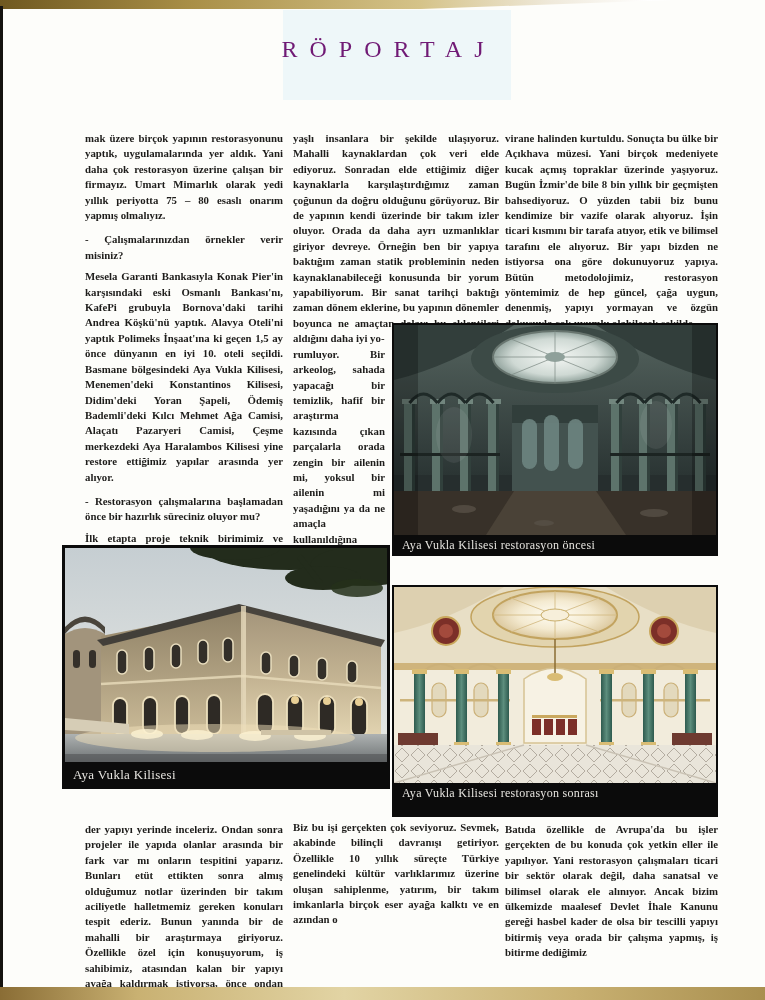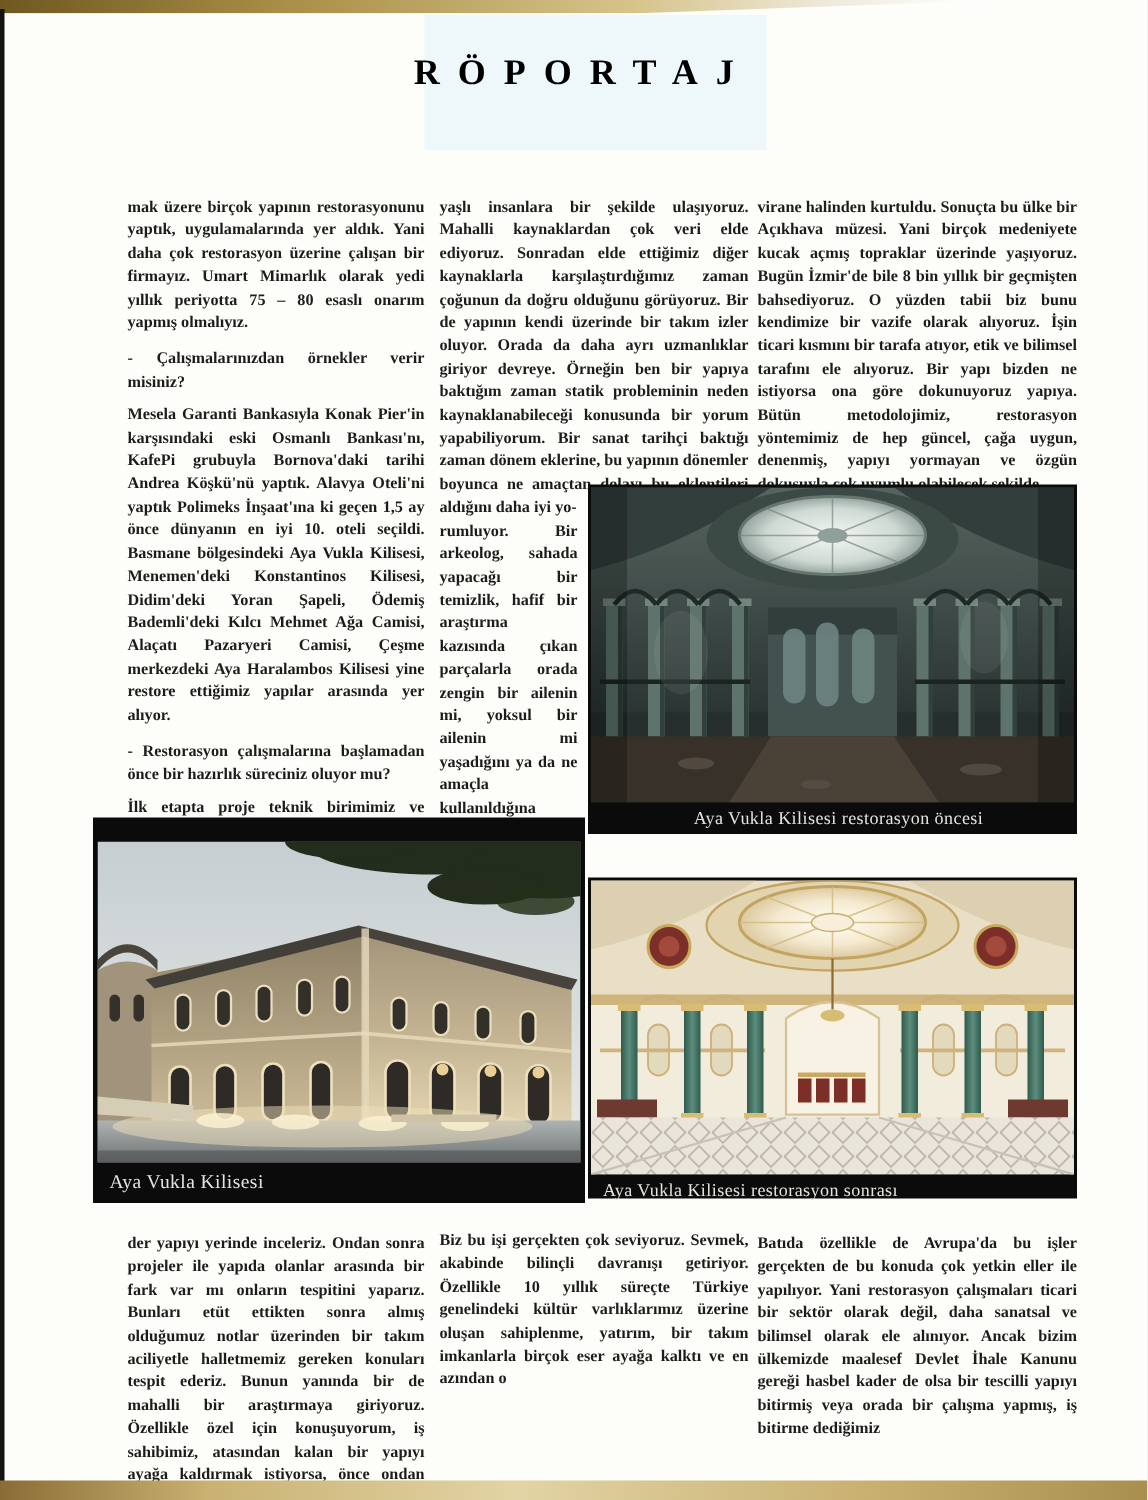--- a/index.html
+++ b/index.html
@@ -7,43 +7,43 @@
         font-family:"Liberation Serif",serif;}
   
   .edge-top{position:absolute;top:0;left:0;width:100%;height:9px;
     background:linear-gradient(90deg,#6f5820 0%,#a98f47 25%,#d5c389 55%,#efe9da 72%,#ffffff 85%);
     clip-path:polygon(0 0,88% 0,55% 100%,0 100%);}
   .edge-left{position:absolute;top:6px;left:0;width:3px;height:986px;background:#15130f;}
   .edge-bottom{position:absolute;bottom:0;left:0;width:100%;height:13px;
     background:linear-gradient(90deg,#8a6d35 0%,#c9b172 18%,#e2d4a4 45%,#c9b172 75%,#a98f4f 100%);}
   .header-tint{position:absolute;left:283px;top:10px;width:228px;height:90px;background:#eef7f9;}
   .title{position:absolute;top:36px;left:0;width:100%;box-sizing:border-box;text-align:center;
-    font-size:24px;letter-spacing:12px;padding-left:12px;color:#000000;font-weight:700;}
+    font-size:24px;letter-spacing:12px;padding-left:12px;color:#701a75;font-weight:400;}
   
   .col{position:absolute;font-size:10.8px;line-height:15.4px;color:#1d1c1a;text-align:justify;}
   .c1{left:85px;top:131px;width:198px;}
   .c2{left:293px;top:131px;width:206px;}
   .c3{left:505px;top:131px;width:213px;}
   .b1{left:85px;top:822px;width:198px;}
   .b2{left:293px;top:820px;width:206px;}
   .b3{left:505px;top:822px;width:213px;}
   .para{margin:0;font-weight:bold;}
   .q{font-weight:bold;margin:9px 0 6px 0;}
   .narrow{width:92px;}
   .heading-red{font-weight:bold;font-size:14px;letter-spacing:0.3px;margin:2px 0 9px 0;text-align:left;}
   
   .fig{position:absolute;background:#0b0b0b;margin:0;}
   .fig svg{display:block;}
   .fig figcaption{font-family:"Liberation Serif",serif;color:#e6e4df;padding-left:8px;letter-spacing:0.3px;}
-  .fig-exterior{left:62px;top:545px;padding:16px 3px 0 3px;}
+  .fig-exterior{left:62px;top:545px;padding:3px 3px 0 3px;}
   .fig-exterior figcaption{font-size:13px;height:27px;line-height:25px;}
   .fig-before{left:392px;top:323px;padding:2px 2px 0 2px;}
-  .fig-before figcaption{font-size:12px;height:21px;line-height:20px;text-align:center;}
+  .fig-before figcaption{font-size:12px;height:21px;line-height:20px;}
   .fig-after{left:392px;top:585px;padding:2px 2px 0 2px;}
-  .fig-after figcaption{font-size:12px;height:16px;line-height:20px;}
+  .fig-after figcaption{font-size:12px;height:34px;line-height:20px;}
 </style>
 </head>
 <body>
 
 <div class="page">
 
   <div class="edge-top"></div>
   <div class="edge-left"></div>
   <div class="header-tint"></div>
 

